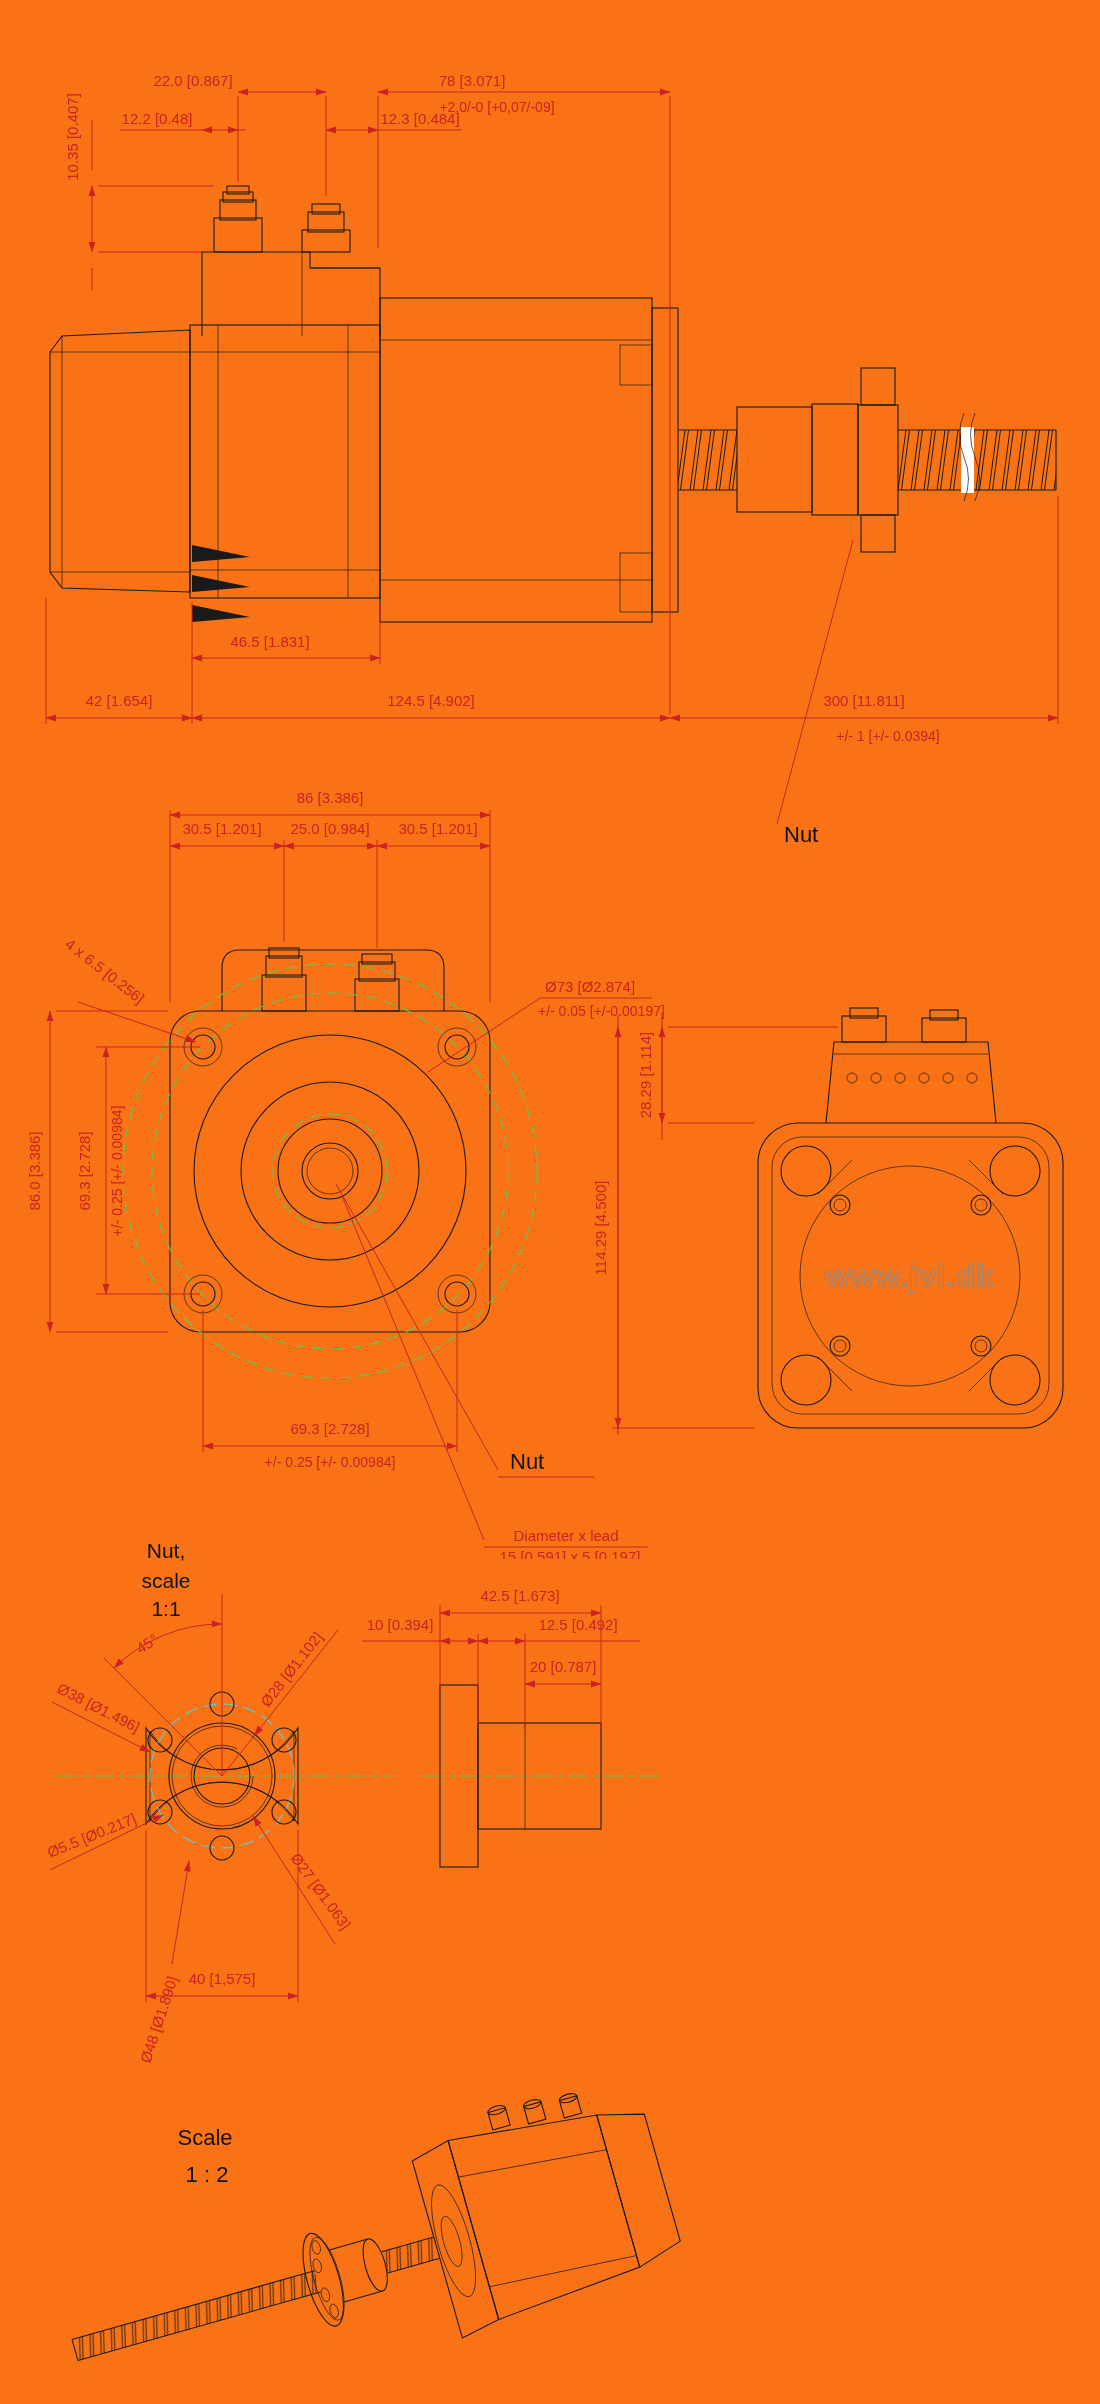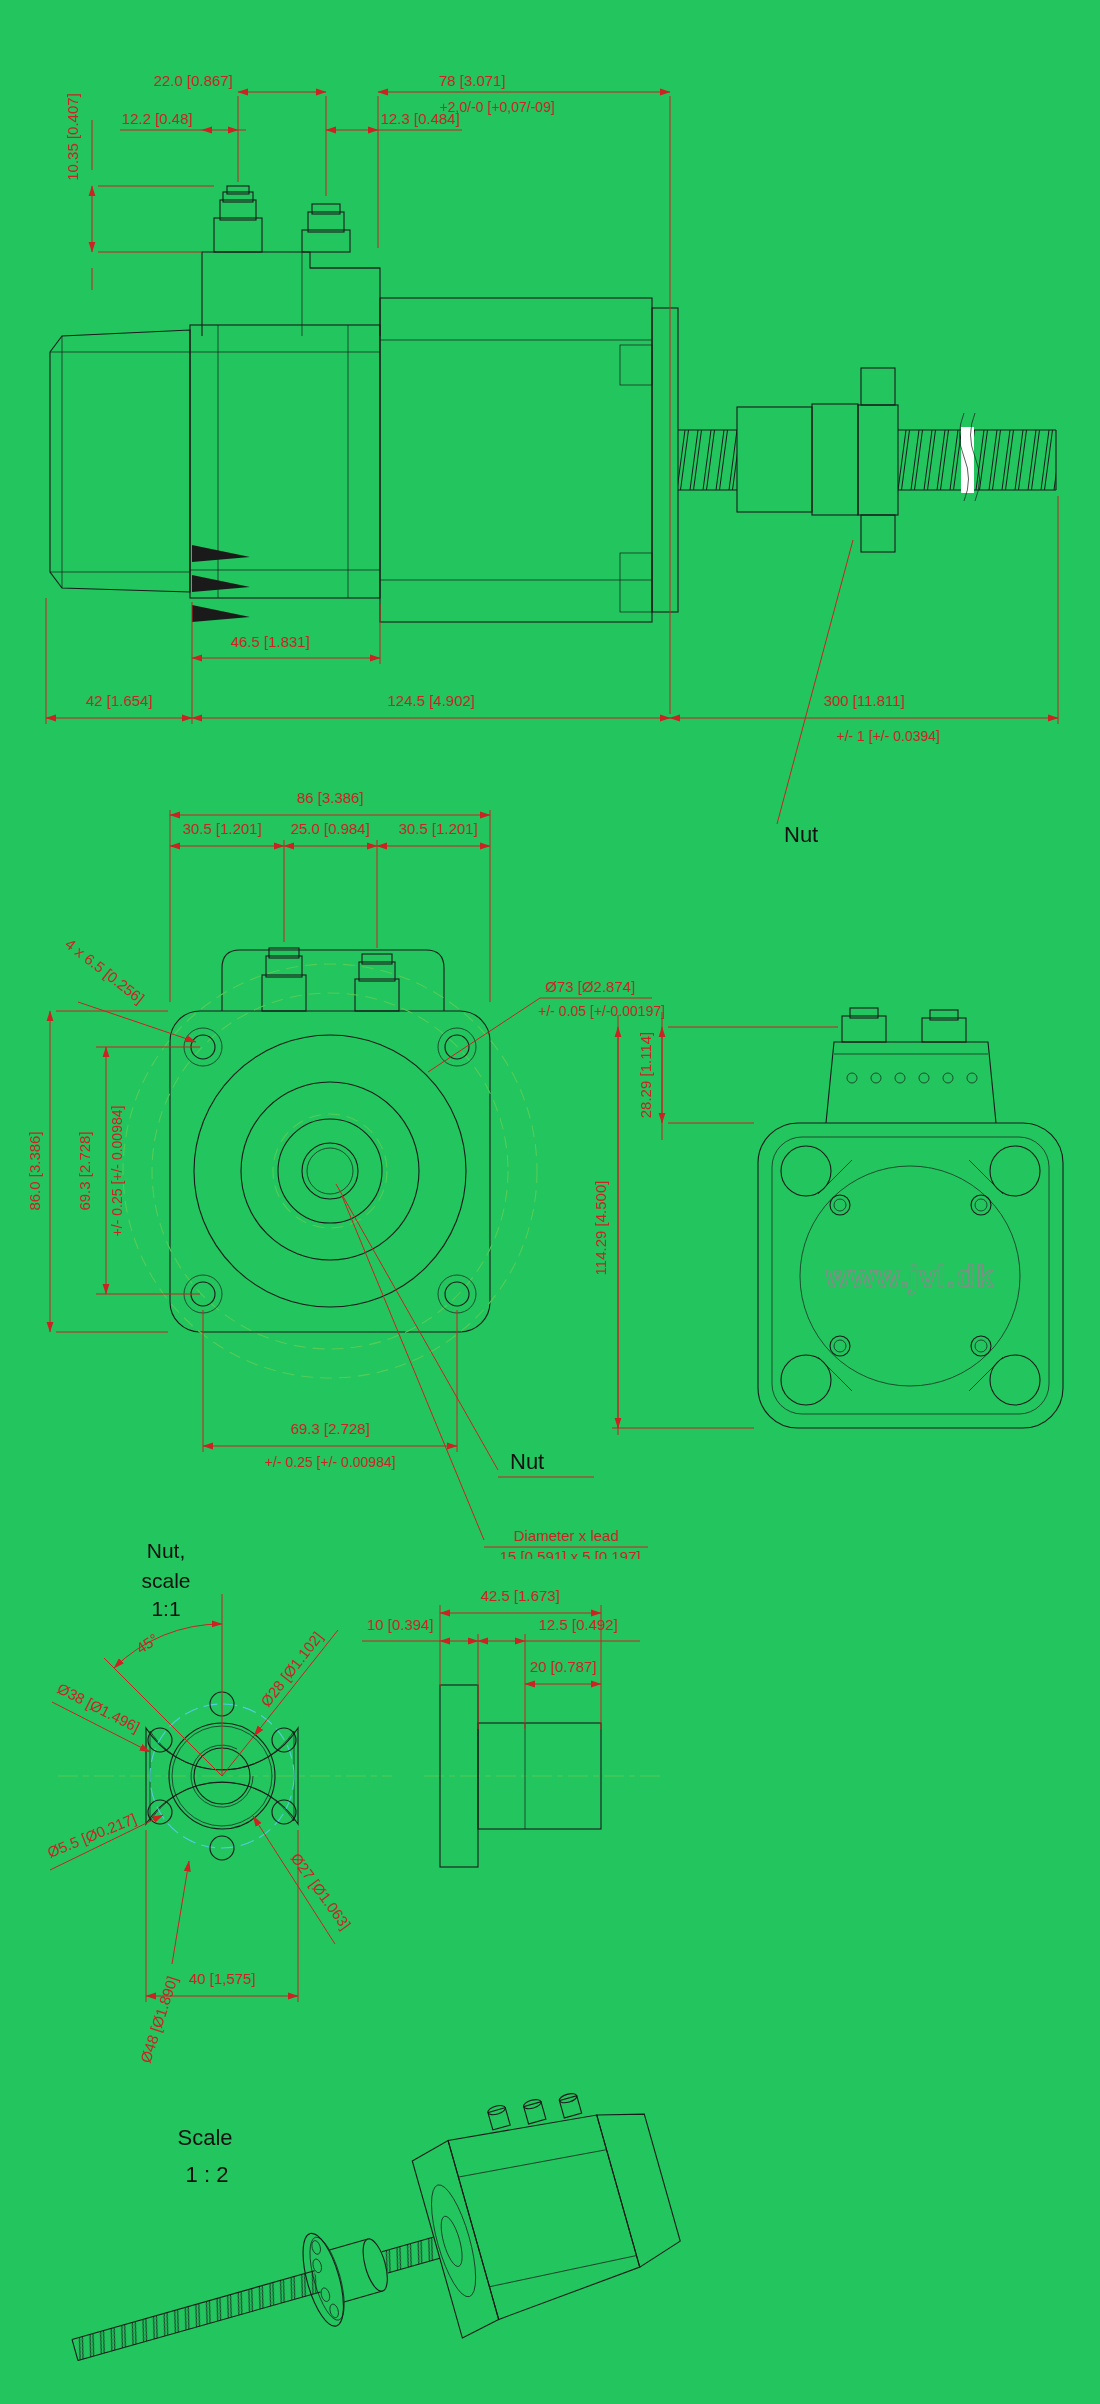--- a/index.html
+++ b/index.html
@@ -1,16 +1,16 @@
 <!DOCTYPE html>
 <html><head>
 <meta charset="utf-8">
 <style>
   html,body{margin:0;padding:0;background:#fff}
-  .page{position:relative;width:1100px;height:2404px;background:#22c55e;font-family:"Liberation Sans",sans-serif}
+  .page{position:relative;width:1100px;height:2404px;background:#f97316;font-family:"Liberation Sans",sans-serif}
   svg{position:absolute;left:0;top:0}
   .k{stroke:#1a1a1a;fill:none;stroke-width:1.1}
   .k2{stroke:#1a1a1a;fill:none;stroke-width:.7}
   .fk{fill:#1a1a1a;stroke:none}
   .r{stroke:#cc2222;fill:none;stroke-width:1}
   .rt{fill:#cc2222;stroke:none;font:15px "Liberation Sans",sans-serif}
   .rts{font-size:14px}
   .kt{fill:#111;stroke:none;font:22px "Liberation Sans",sans-serif}
   .kts{font-size:21px}
   .g{stroke:#55cc55;fill:none;stroke-width:1.1;stroke-dasharray:20 5 6 5}

